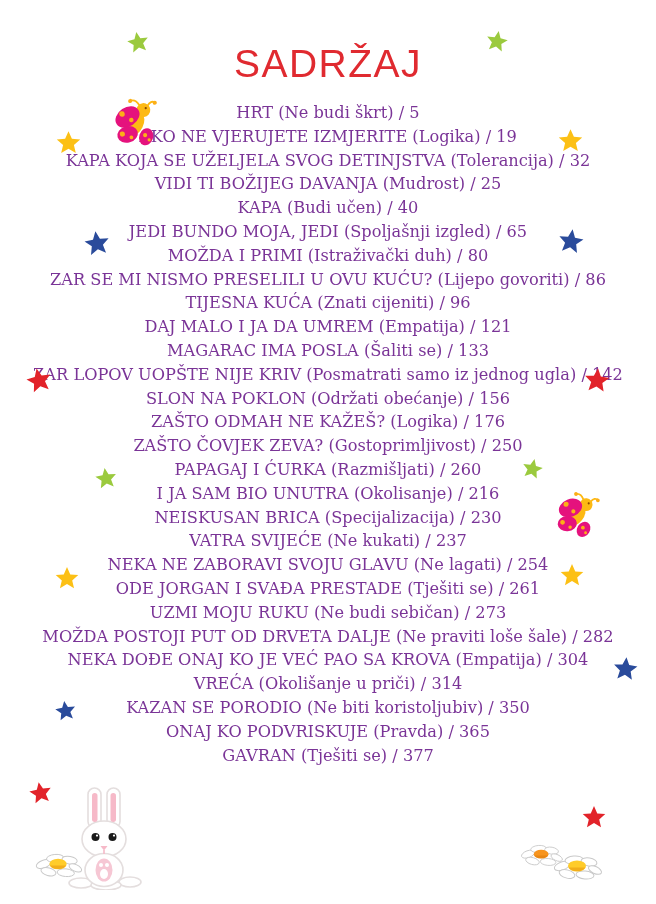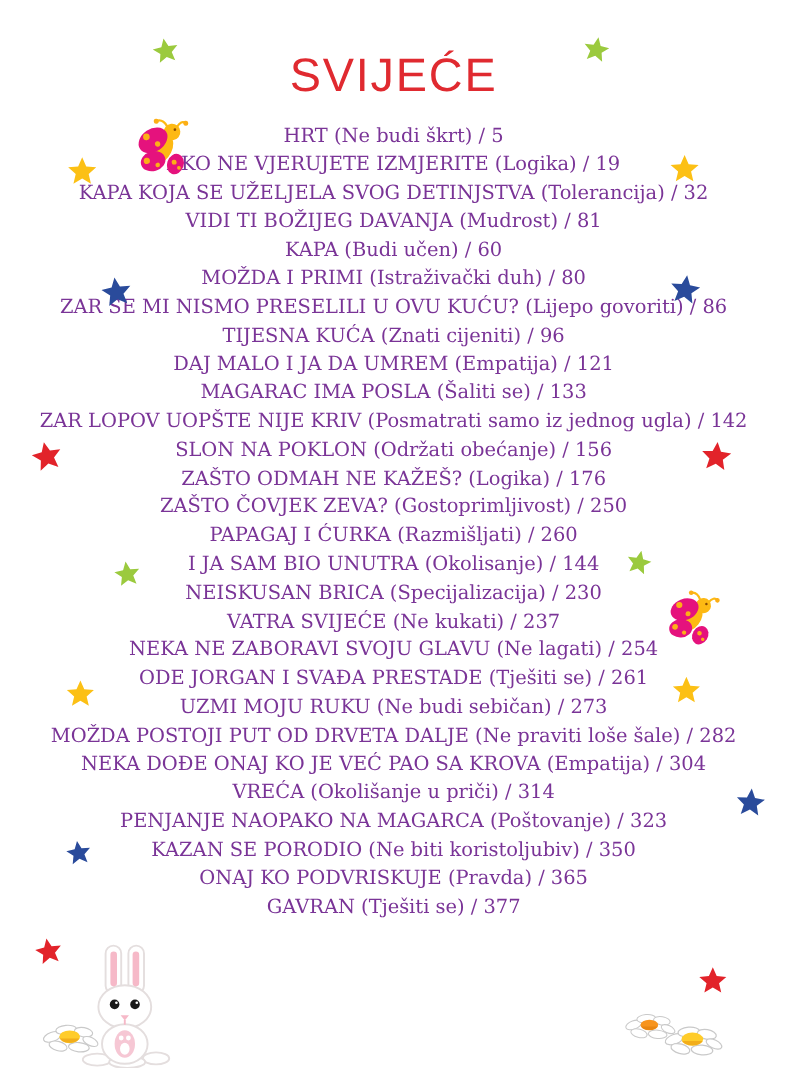--- a/index.html
+++ b/index.html
@@ -31,48 +31,48 @@
   }
   .decor { position:absolute; inset:0; pointer-events:none; }
   .star { position:absolute; display:block; }
   .sprite { position:absolute; display:block; }
 </style>
 </head>
 <body>
 
 <div class="page">
 
-  <h1 class="page-title">SVIJEĆE</h1>
+  <h1 class="page-title">SADRŽAJ</h1>
 
   <div class="toc">
       <div class="toc-line">HRT (Ne budi škrt) / 5</div>
       <div class="toc-line">AKO NE VJERUJETE IZMJERITE (Logika) / 19</div>
       <div class="toc-line">KAPA KOJA SE UŽELJELA SVOG DETINJSTVA (Tolerancija) / 32</div>
-      <div class="toc-line">VIDI TI BOŽIJEG DAVANJA (Mudrost) / 81</div>
-      <div class="toc-line">KAPA (Budi učen) / 60</div>
+      <div class="toc-line">VIDI TI BOŽIJEG DAVANJA (Mudrost) / 25</div>
+      <div class="toc-line">KAPA (Budi učen) / 40</div>
+      <div class="toc-line">JEDI BUNDO MOJA, JEDI (Spoljašnji izgled) / 65</div>
       <div class="toc-line">MOŽDA I PRIMI (Istraživački duh) / 80</div>
       <div class="toc-line">ZAR SE MI NISMO PRESELILI U OVU KUĆU? (Lijepo govoriti) / 86</div>
       <div class="toc-line">TIJESNA KUĆA (Znati cijeniti) / 96</div>
       <div class="toc-line">DAJ MALO I JA DA UMREM (Empatija) / 121</div>
       <div class="toc-line">MAGARAC IMA POSLA (Šaliti se) / 133</div>
       <div class="toc-line">ZAR LOPOV UOPŠTE NIJE KRIV (Posmatrati samo iz jednog ugla) / 142</div>
       <div class="toc-line">SLON NA POKLON (Održati obećanje) / 156</div>
       <div class="toc-line">ZAŠTO ODMAH NE KAŽEŠ? (Logika) / 176</div>
       <div class="toc-line">ZAŠTO ČOVJEK ZEVA? (Gostoprimljivost) / 250</div>
       <div class="toc-line">PAPAGAJ I ĆURKA (Razmišljati) / 260</div>
-      <div class="toc-line">I JA SAM BIO UNUTRA (Okolisanje) / 144</div>
+      <div class="toc-line">I JA SAM BIO UNUTRA (Okolisanje) / 216</div>
       <div class="toc-line">NEISKUSAN BRICA (Specijalizacija) / 230</div>
       <div class="toc-line">VATRA SVIJEĆE (Ne kukati) / 237</div>
       <div class="toc-line">NEKA NE ZABORAVI SVOJU GLAVU (Ne lagati) / 254</div>
       <div class="toc-line">ODE JORGAN I SVAĐA PRESTADE (Tješiti se) / 261</div>
       <div class="toc-line">UZMI MOJU RUKU (Ne budi sebičan) / 273</div>
       <div class="toc-line">MOŽDA POSTOJI PUT OD DRVETA DALJE (Ne praviti loše šale) / 282</div>
       <div class="toc-line">NEKA DOĐE ONAJ KO JE VEĆ PAO SA KROVA (Empatija) / 304</div>
       <div class="toc-line">VREĆA (Okolišanje u priči) / 314</div>
-      <div class="toc-line">PENJANJE NAOPAKO NA MAGARCA (Poštovanje) / 323</div>
       <div class="toc-line">KAZAN SE PORODIO (Ne biti koristoljubiv) / 350</div>
       <div class="toc-line">ONAJ KO PODVRISKUJE (Pravda) / 365</div>
       <div class="toc-line">GAVRAN (Tješiti se) / 377</div>
     </div>
 
   <div class="decor">
 
     
     <span><svg viewBox="0 0 24 24" class="star" style="left: 126px; top: 30px; width: 24px; height: 24px; transform: rotate(-10deg);">
           <path d="M12 1.9 L15 8.7 L22.4 9.3 L16.8 14.2 L18.5 21.4 L12 17.5 L5.5 21.4 L7.2 14.2 L1.6 9.3 L9 8.7 Z" fill="#9BCA3E"></path>

